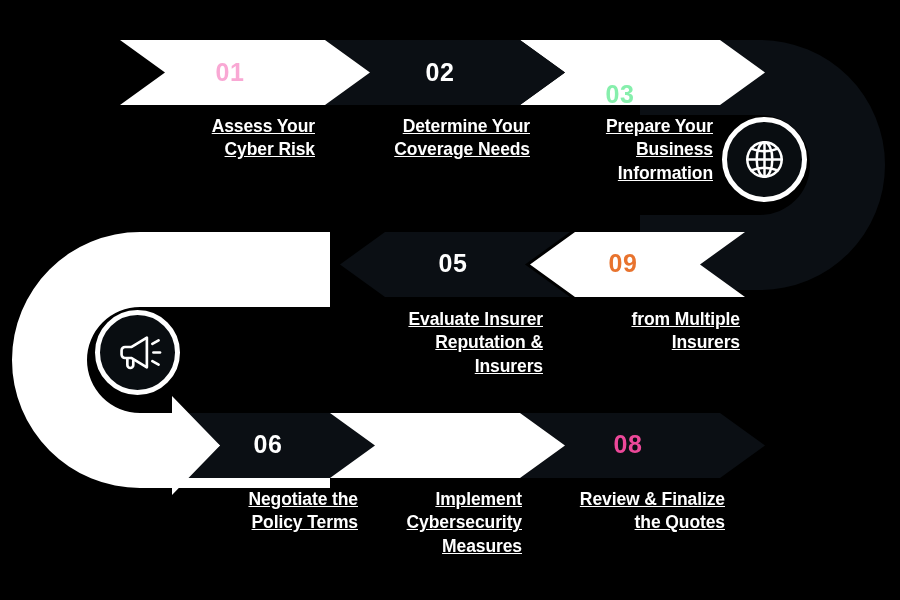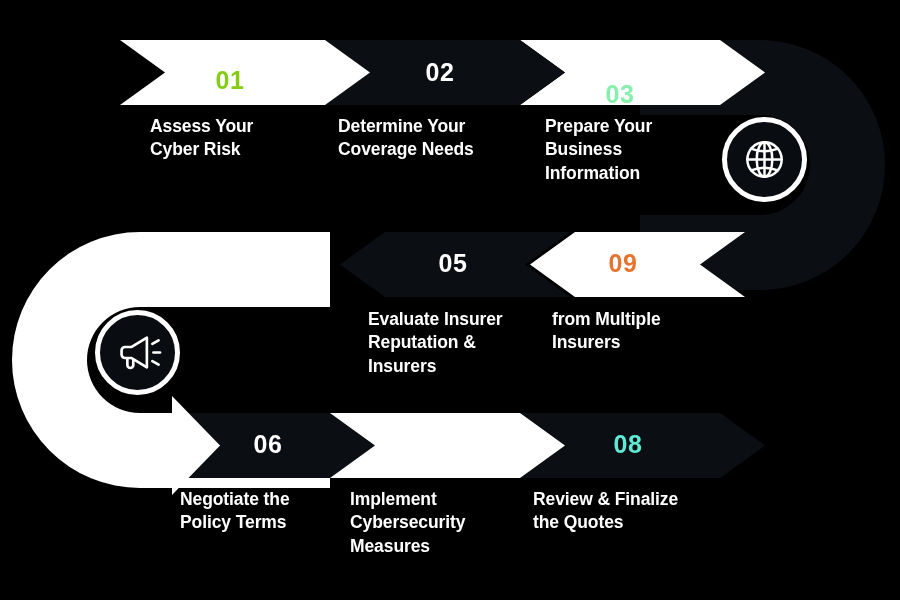--- a/index.html
+++ b/index.html
@@ -25,26 +25,27 @@
   .step-num {
     position: absolute;
     text-align: center;
     font-size: 25px;
     font-weight: bold;
     letter-spacing: 0.5px;
     line-height: 1;
   }
   .step-cap {
     position: absolute;
-    text-align: left;
+    text-align: right;
     font-size: 17.5px;
     font-weight: bold;
     color: #ffffff;
     line-height: 1.33;
     letter-spacing: -0.1px;
+    text-decoration: underline;
   }
   .icon-badge {
     position: absolute;
     border-radius: 50%;
     background: #090d11;
     box-sizing: border-box;
   }
   .icon-badge svg { display: block; }
 </style>
 </head>
@@ -114,21 +115,21 @@
       <g fill="none" stroke="#ffffff" stroke-width="1.7" stroke-linecap="round" stroke-linejoin="round">
         <path d="M16 20.5 h4 L30 14.5 v19 L20 27.5 h-4 a2.2 2.2 0 0 1 -2.2 -2.2 v-2.6 A2.2 2.2 0 0 1 16 20.5 Z"></path>
         <path d="M17.5 27.8 v4.2 a1.9 1.9 0 0 0 3.8 0 v-2.6"></path>
         <line x1="33.5" y1="18.5" x2="37.5" y2="16.2"></line>
         <line x1="34.2" y1="24" x2="38.4" y2="24"></line>
         <line x1="33.5" y1="29.5" x2="37.5" y2="31.8"></line>
       </g>
     </svg>
   </div>
 
-  <div class="step-num" style="left:175px; top:68px; width:110px; color:#84cc16;">01</div>
+  <div class="step-num" style="left:175px; top:60px; width:110px; color:#f9a8d4;">01</div>
   <div class="step-num" style="left:385px; top:60px; width:110px; color:#ffffff;">02</div>
   <div class="step-num" style="left:565px; top:60px; width:110px; color:#86efac;margin-top:22px;">03</div>
 
   <div class="step-cap" style="left:150px; top:115px; width:165px;">
     <div>Assess Your</div>
     <div>Cyber Risk</div>
   </div>
   <div class="step-cap" style="left:338px; top:115px; width:192px;">
     <div>Determine Your</div>
     <div>Coverage Needs</div>
@@ -147,21 +148,21 @@
     <div>Reputation &amp;</div>
     <div>Insurers</div>
   </div>
   <div class="step-cap" style="left:552px; top:308px; width:188px;">
     <div>from Multiple</div>
     <div>Insurers</div>
   </div>
 
   <div class="step-num" style="left:213px; top:432px; width:110px; color:#ffffff;">06</div>
   <div class="step-num" style="left:383px; top:432px; width:110px; color:#ffffff;">07</div>
-  <div class="step-num" style="left:573px; top:432px; width:110px; color:#5eead4;">08</div>
+  <div class="step-num" style="left:573px; top:432px; width:110px; color:#ec4899;">08</div>
 
   <div class="step-cap" style="left:180px; top:488px; width:178px;">
     <div>Negotiate the</div>
     <div>Policy Terms</div>
   </div>
   <div class="step-cap" style="left:350px; top:488px; width:172px;">
     <div>Implement</div>
     <div>Cybersecurity</div>
     <div>Measures</div>
   </div>

